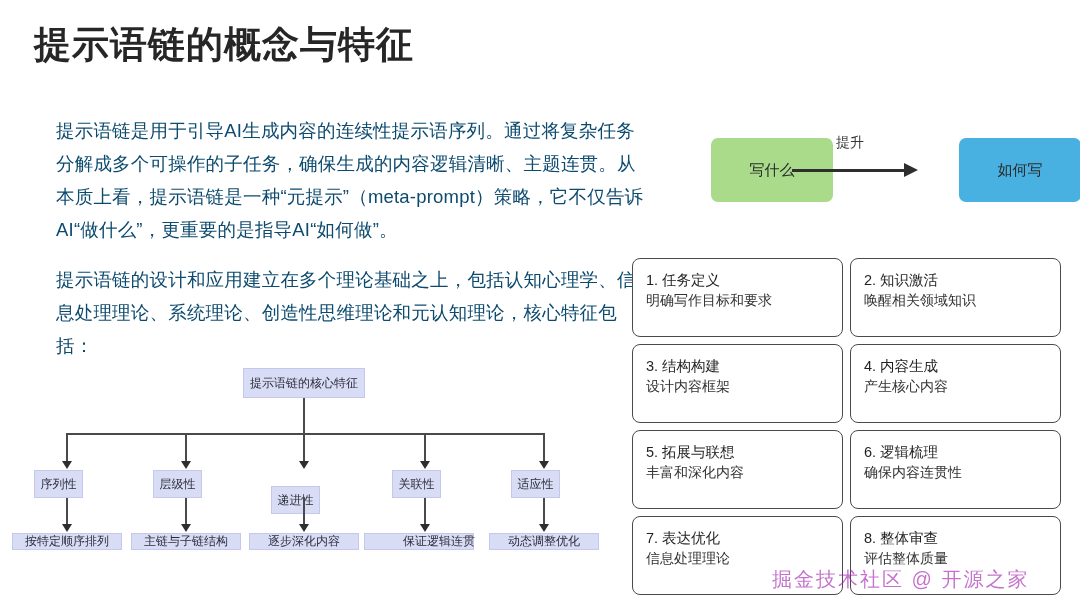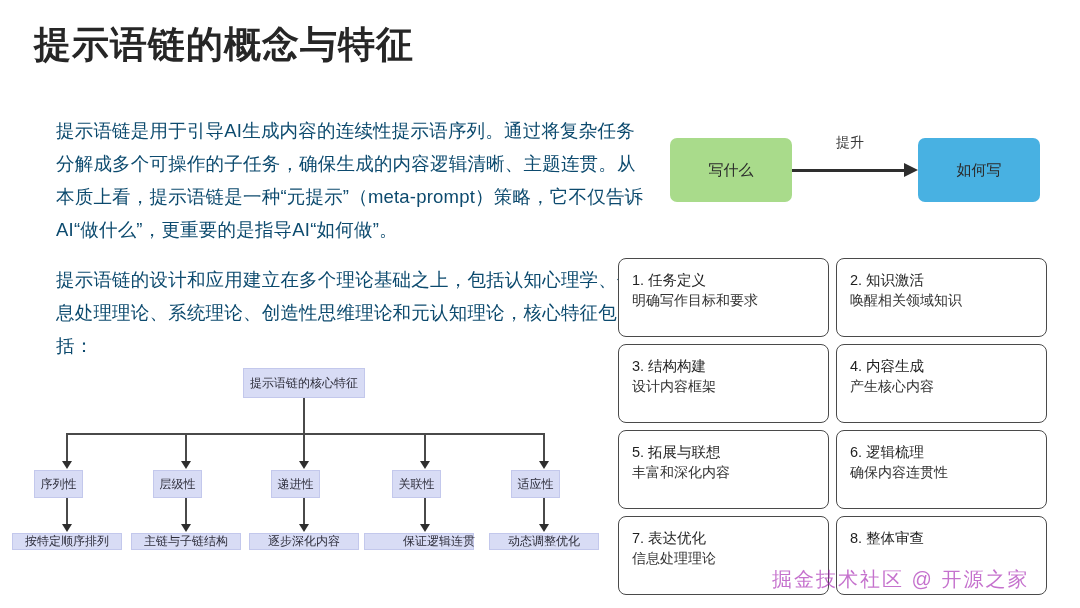--- a/index.html
+++ b/index.html
@@ -52,20 +52,21 @@
   }
   .flow-box {
     position: absolute;
     border-radius: 7px;
     display: flex;
     align-items: center;
     justify-content: center;
     font-size: 15px;
     color: #2b2b2b;
     box-sizing: border-box;
+    margin-left: 41px;
   }
   #flow-box-source {
     left: 10px;
     top: 12px;
     width: 122px;
     height: 64px;
     background: #a9db8b;
   }
   #flow-box-target {
     left: 258px;
@@ -98,21 +99,21 @@
     top: 8px;
     width: 60px;
     text-align: center;
     font-size: 14px;
     color: #3a3a3a;
   }
 
   
   #stage-grid {
     position: absolute;
-    left: 618px;
+    left: 632px;
     top: 258px;
     width: 448px;
     height: 348px;
     display: grid;
     grid-template-columns: 211px 211px;
     grid-template-rows: repeat(4, 79px);
     column-gap: 26px;
     row-gap: 10px;
     gap: 7px;
   }
@@ -239,20 +240,21 @@
   <div class="stage-card">
     <div class="stage-card-title">6. 逻辑梳理</div>
     <div class="stage-card-desc">确保内容连贯性</div>
   </div>
   <div class="stage-card">
     <div class="stage-card-title">7. 表达优化</div>
     <div class="stage-card-desc">信息处理理论</div>
   </div>
   <div class="stage-card">
     <div class="stage-card-title">8. 整体审查</div>
+    <div class="stage-card-desc">评估整体质量</div>
   </div>
 </div>
 
 <div id="feature-tree">
 
   <div class="tree-node" id="tree-root">提示语链的核心特征</div>
 
   <div class="tree-line" style="left:303px; top:30px; width:2px; height:35px;"></div>
 
   <div class="tree-line" style="left:66px; top:65px; width:478px; height:1.6px;"></div>
@@ -264,21 +266,21 @@
   <div class="tree-line" style="left:543px; top:65px; width:1.6px; height:29px;"></div>
 
   <div class="tree-arrow" style="left:62px; top:93px;"></div>
   <div class="tree-arrow" style="left:181px; top:93px;"></div>
   <div class="tree-arrow" style="left:299px; top:93px;"></div>
   <div class="tree-arrow" style="left:420px; top:93px;"></div>
   <div class="tree-arrow" style="left:539px; top:93px;"></div>
 
   <div class="tree-node tree-node-level2" style="left:34px;">序列性</div>
   <div class="tree-node tree-node-level2" style="left:153px;">层级性</div>
-  <div class="tree-node tree-node-level2" style="left:271px;">递进性</div>
+  <div class="tree-node tree-node-level2" style="left:271px;margin-top:16px;">递进性</div>
   <div class="tree-node tree-node-level2" style="left:392px;">关联性</div>
   <div class="tree-node tree-node-level2" style="left:511px;">适应性</div>
 
   <div class="tree-line" style="left:66px; top:130px; width:1.6px; height:27px;"></div>
   <div class="tree-line" style="left:185px; top:130px; width:1.6px; height:27px;"></div>
   <div class="tree-line" style="left:303px; top:130px; width:1.6px; height:27px;"></div>
   <div class="tree-line" style="left:424px; top:130px; width:1.6px; height:27px;"></div>
   <div class="tree-line" style="left:543px; top:130px; width:1.6px; height:27px;"></div>
 
   <div class="tree-arrow" style="left:62px; top:156px;"></div>

